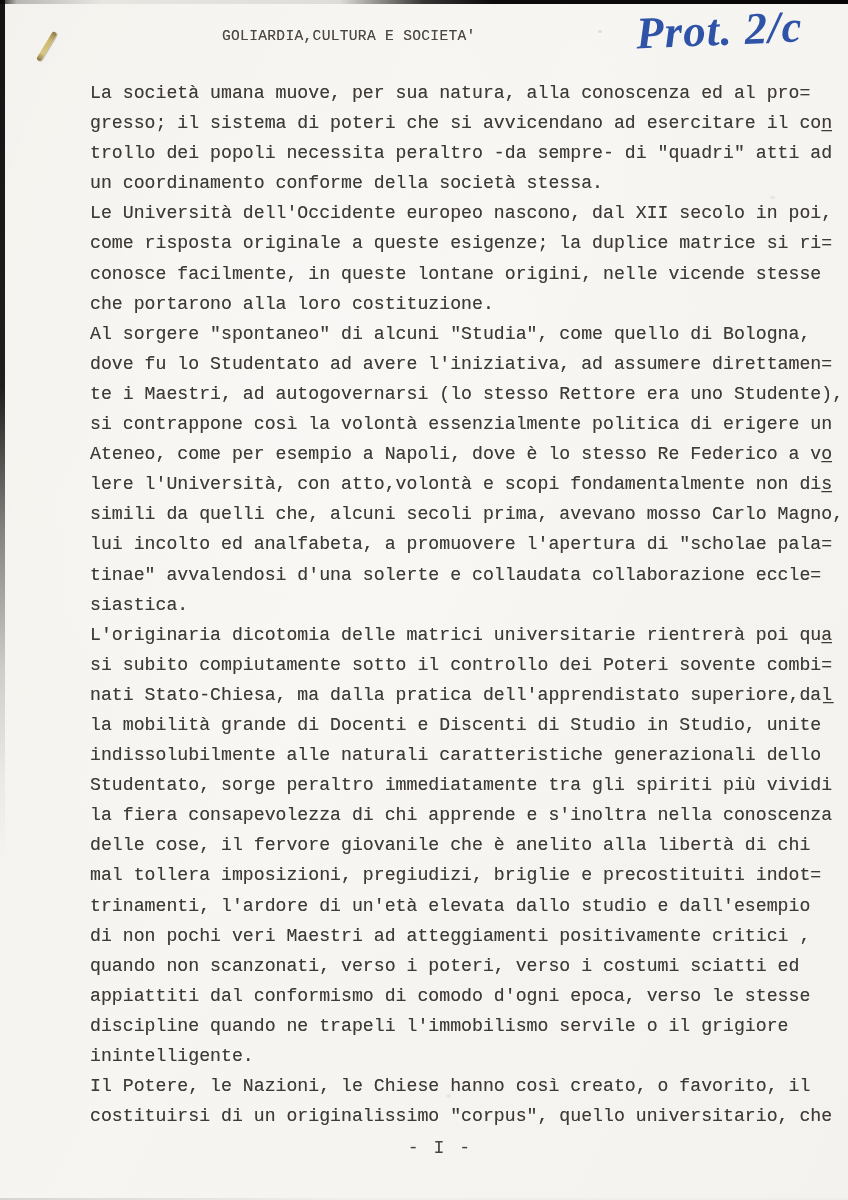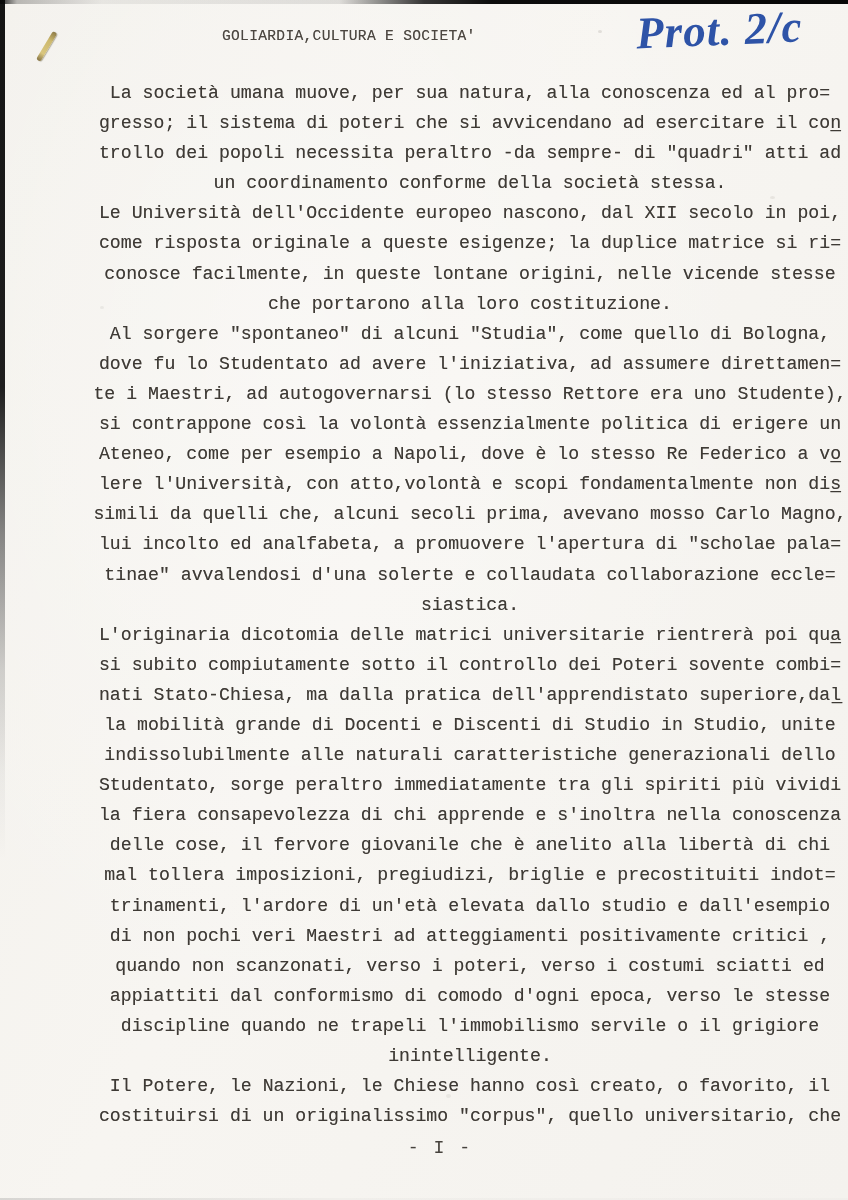--- a/index.html
+++ b/index.html
@@ -10,21 +10,20 @@
   .paper {
     position: relative;
     width: 848px;
     height: 1200px;
     margin: 0 auto;
     background:
       radial-gradient(ellipse at 35% 30%, rgba(255,255,255,0.35), rgba(255,255,255,0) 60%),
       linear-gradient(115deg, #f3f1ec 0%, #f7f5f1 45%, #f4f2ee 100%);
     overflow: hidden;
     font-family: "Liberation Mono", "DejaVu Sans Mono", monospace;
-    text-align: center;
   }
   
   .edge-left {
     position: absolute;
     left: 0; top: 0;
     width: 5px; height: 860px;
     background: linear-gradient(to bottom,
       rgba(8,8,8,0.95) 0%,
       rgba(12,12,12,0.92) 45%,
       rgba(40,40,40,0.55) 62%,

